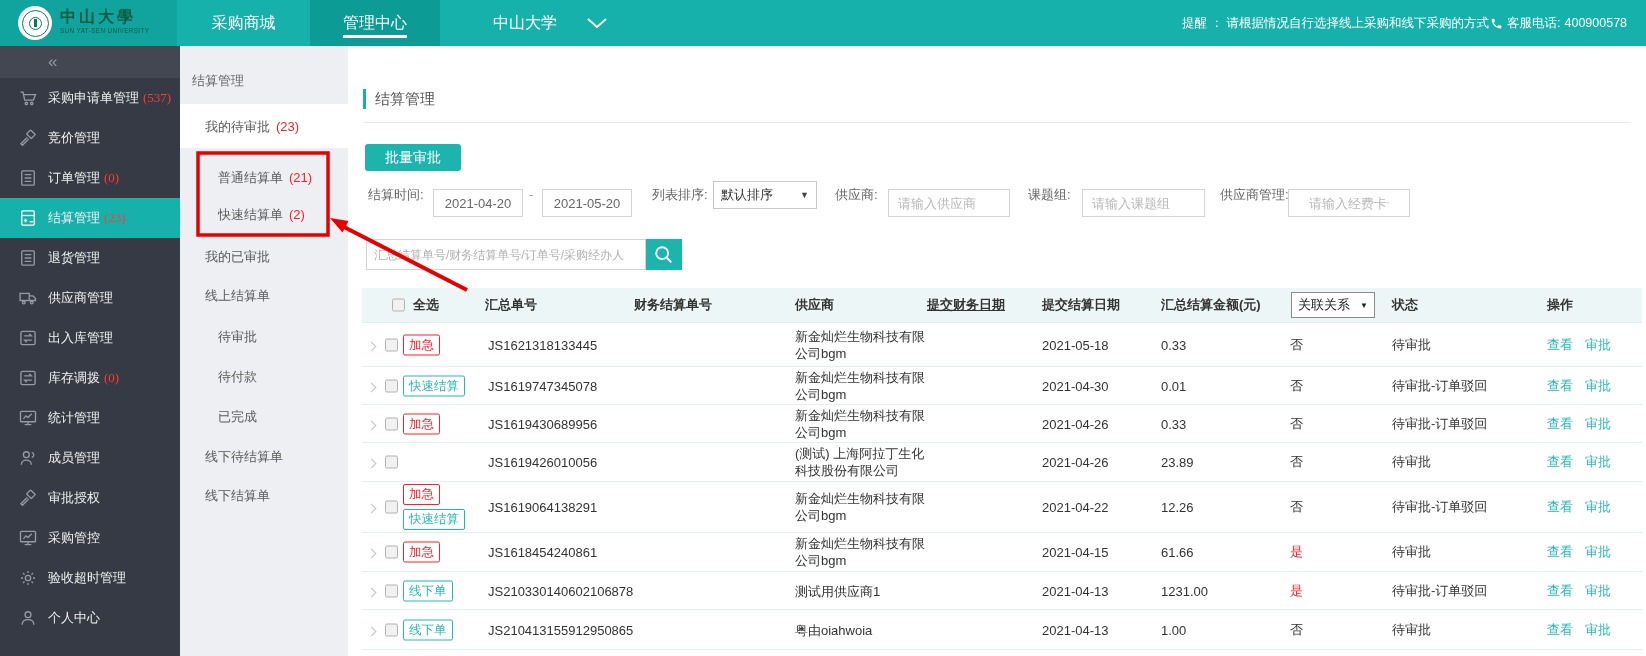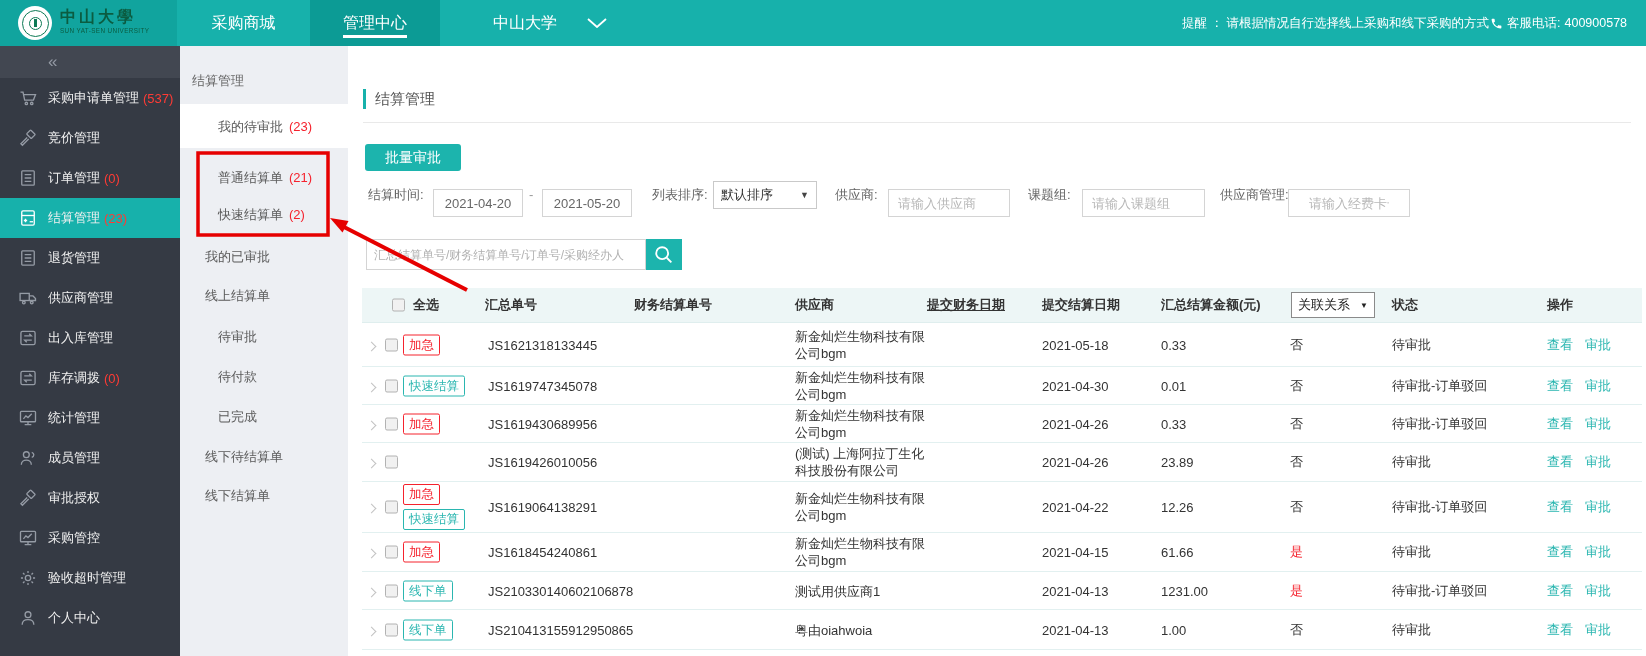--- a/index.html
+++ b/index.html
@@ -16,21 +16,21 @@
   .tab-1 { left:177px; width:133px; }
   .tab-2 { left:310px; width:130px; background:#0c9b95; }
   .tab-underline { position:absolute; left:33px; bottom:8px; width:64px; height:3px; background:#fff; }
   .org { position:absolute; left:493px; top:0; height:46px; display:flex; align-items:center; color:#fff; font-size:16px; }
   .org-chevron { margin-left:30px; display:flex; }
   .notice { position:absolute; left:1182px; top:0; height:46px; line-height:46px; color:#fff; font-size:12.5px; white-space:nowrap; }
   .service { position:absolute; left:1490px; top:0; height:46px; display:flex; align-items:center; color:#fff; font-size:12.5px; gap:4px; white-space:nowrap; }
   
   .sidebar { position:absolute; left:0; top:46px; width:180px; height:610px; background:#353a44; }
   .collapse-bar { height:32px; background:#424751; color:#949aa4; font-size:17px; line-height:31px; padding-left:48px; letter-spacing:-2px; }
-  .snav-item { position:absolute; left:0; width:180px; height:40px; display:flex; align-items:center; padding-left:18px; cursor:pointer; }
+  .snav-item { position:absolute; left:0; width:180px; height:40px; display:flex; align-items:center; padding-left:18px; cursor:pointer;font-family:Liberation Serif, serif; }
   .snav-item .ic { width:22px; height:20px; color:#959ba5; flex:none; display:flex; align-items:center; }
   .snav-item .lb { color:#f0f0f0; font-size:13px; margin-left:8px; white-space:nowrap; }
   .snav-item .ct { color:#ff3b35; font-size:13px; margin-left:4px; }
   .snav-item.active { background:#17b1ab; }
   .snav-item.active .ic { color:#fff; }
   
   .submenu { position:absolute; left:180px; top:46px; width:168px; height:610px; background:#edeff3; }
   .sub-item { position:absolute; left:0; width:168px; font-size:13px; color:#5a5a5a; white-space:nowrap; cursor:pointer; }
   .sub-item .ct { color:#f5222d; margin-left:6px; }
   .sub-title { position:absolute; left:12px; top:26px; font-size:13px; color:#666; }
@@ -260,21 +260,21 @@
         </span>
         <span class="lb">个人中心</span>
       </div>
     </div>
 </div>
 
 <div class="submenu">
   <div class="sub-active-bg"></div>
   <div class="sub-title">结算管理</div>
   <div id="subnav">
-      <div class="sub-item" style="top: 72px; padding-left: 25px; margin-left: 13px;"><span>我的待审批</span><span class="ct">(23)</span></div>
+      <div class="sub-item" style="top: 72px; padding-left: 25px;"><span>我的待审批</span><span class="ct">(23)</span></div>
       <div class="sub-item" style="top: 123px; padding-left: 38px;"><span>普通结算单</span><span class="ct">(21)</span></div>
       <div class="sub-item" style="top: 160px; padding-left: 38px;"><span>快速结算单</span><span class="ct">(2)</span></div>
       <div class="sub-item" style="top: 202px; padding-left: 25px;"><span>我的已审批</span></div>
       <div class="sub-item" style="top: 241px; padding-left: 25px;"><span>线上结算单</span></div>
       <div class="sub-item" style="top: 282px; padding-left: 38px;"><span>待审批</span></div>
       <div class="sub-item" style="top: 322px; padding-left: 38px;"><span>待付款</span></div>
       <div class="sub-item" style="top: 362px; padding-left: 38px;"><span>已完成</span></div>
       <div class="sub-item" style="top: 402px; padding-left: 25px;"><span>线下待结算单</span></div>
       <div class="sub-item" style="top: 441px; padding-left: 25px;"><span>线下结算单</span></div>
     </div>

